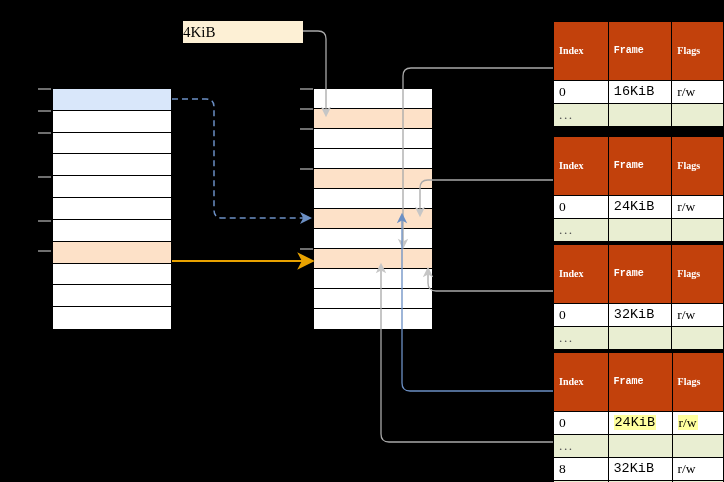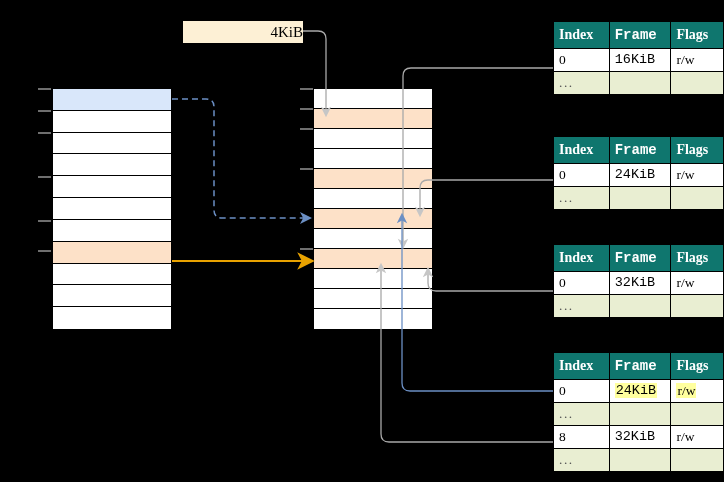--- a/index.html
+++ b/index.html
@@ -3,39 +3,39 @@
 <meta charset="utf-8">
 <style>
   html,body{margin:0;padding:0;background:#000;}
   #root{
     position:relative;width:724px;height:482px;background:#000;overflow:hidden;
     font-family:"Liberation Serif", serif;
   }
   
   .chip{
     position:absolute;background:#fdf0d5;color:#000;
-    font-size:15px;text-align:right;line-height:22px;
+    font-size:15px;text-align:left;line-height:22px;
     height:22px;
   }
   
   .memcol{position:absolute;border:1.4px solid #000;box-sizing:border-box;background:#fff;}
   .memrow{box-sizing:border-box;border-bottom:1.4px solid #000;background:#fff;}
   .memrow:last-child{border-bottom:none;}
   .memrow.blue{background:#d9e7fa;}
   .memrow.peach{background:#fde1c8;}
   
   .ptable{
     position:absolute;border-collapse:collapse;
     font-size:13.5px;color:#000;background:#fff;
     table-layout:fixed;
   }
   .ptable th{
-    background:#0f766e;color:#fff;font-weight:bold;
-    border:1.2px solid #000;padding:2px 5px;text-align:left;
-    font-size:14px;line-height:16px;height:22px;
+    background:#c2410c;color:#fff;font-weight:bold;
+    border:1.2px solid #000;padding:18px 5px;text-align:left;
+    font-size:10px;line-height:16px;height:22px;
   }
   .ptable td{
     border:1.2px solid #000;padding:1px 5px;text-align:left;
     height:20px;line-height:18px;background:#fff;
   }
   .ptable tr.dots td{background:#e9eed2;color:#555;letter-spacing:1.5px;}
   .hl{background:#ffff9e;padding:0 1px;}
   .c-index{width:56px;}
   .c-frame{width:60px;font-family:Liberation Mono, monospace;}
   .c-flags{width:52px;margin-top:40px;}

